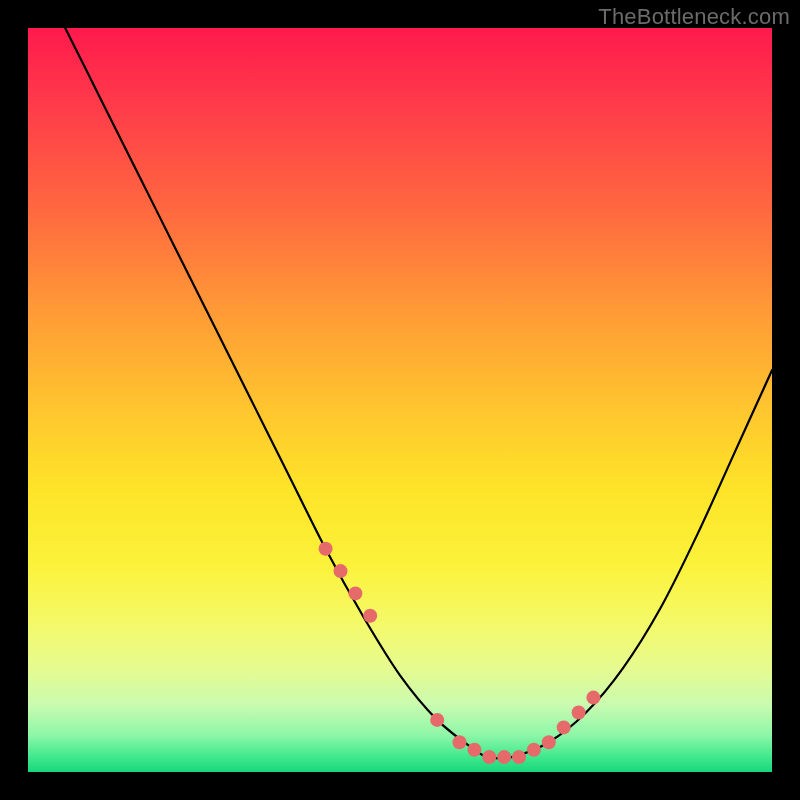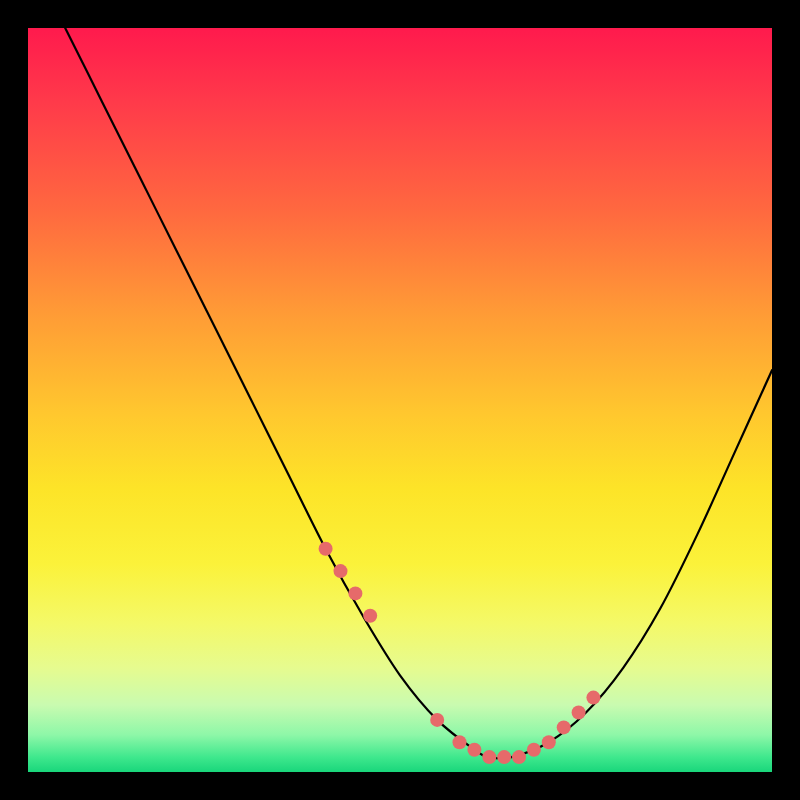--- a/index.html
+++ b/index.html
@@ -77,13 +77,14 @@
           <circle cx="476.2" cy="729.1" r="7" fill="#e66a6a"></circle>
           <circle cx="491.0" cy="729.1" r="7" fill="#e66a6a"></circle>
           <circle cx="505.9" cy="721.7" r="7" fill="#e66a6a"></circle>
           <circle cx="520.8" cy="714.2" r="7" fill="#e66a6a"></circle>
           <circle cx="535.7" cy="699.4" r="7" fill="#e66a6a"></circle>
           <circle cx="550.6" cy="684.5" r="7" fill="#e66a6a"></circle>
           <circle cx="565.4" cy="669.6" r="7" fill="#e66a6a"></circle>
         </g>
     </svg>
   </div>
+  <div class="watermark">TheBottleneck.com</div>
 </div>
 
 </body></html>

